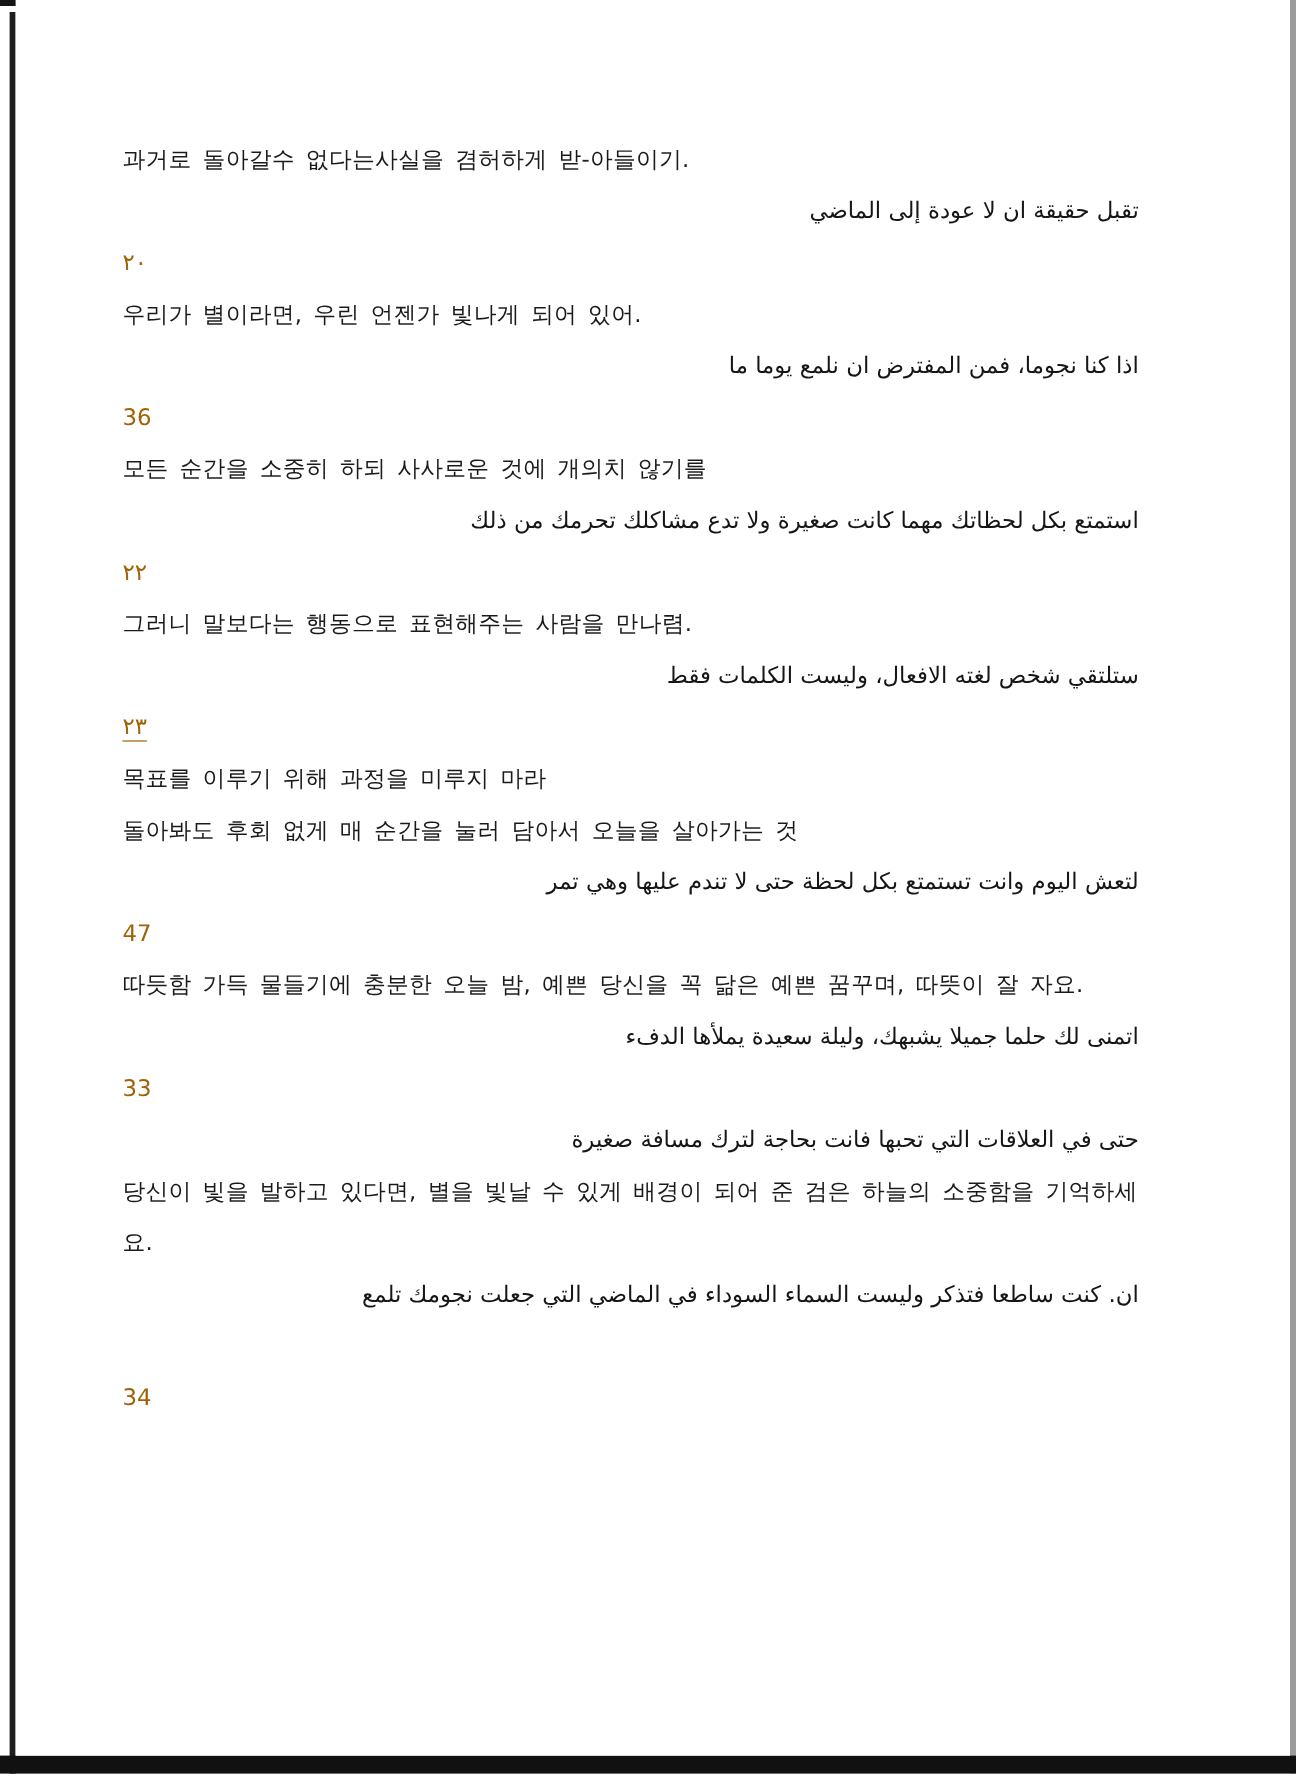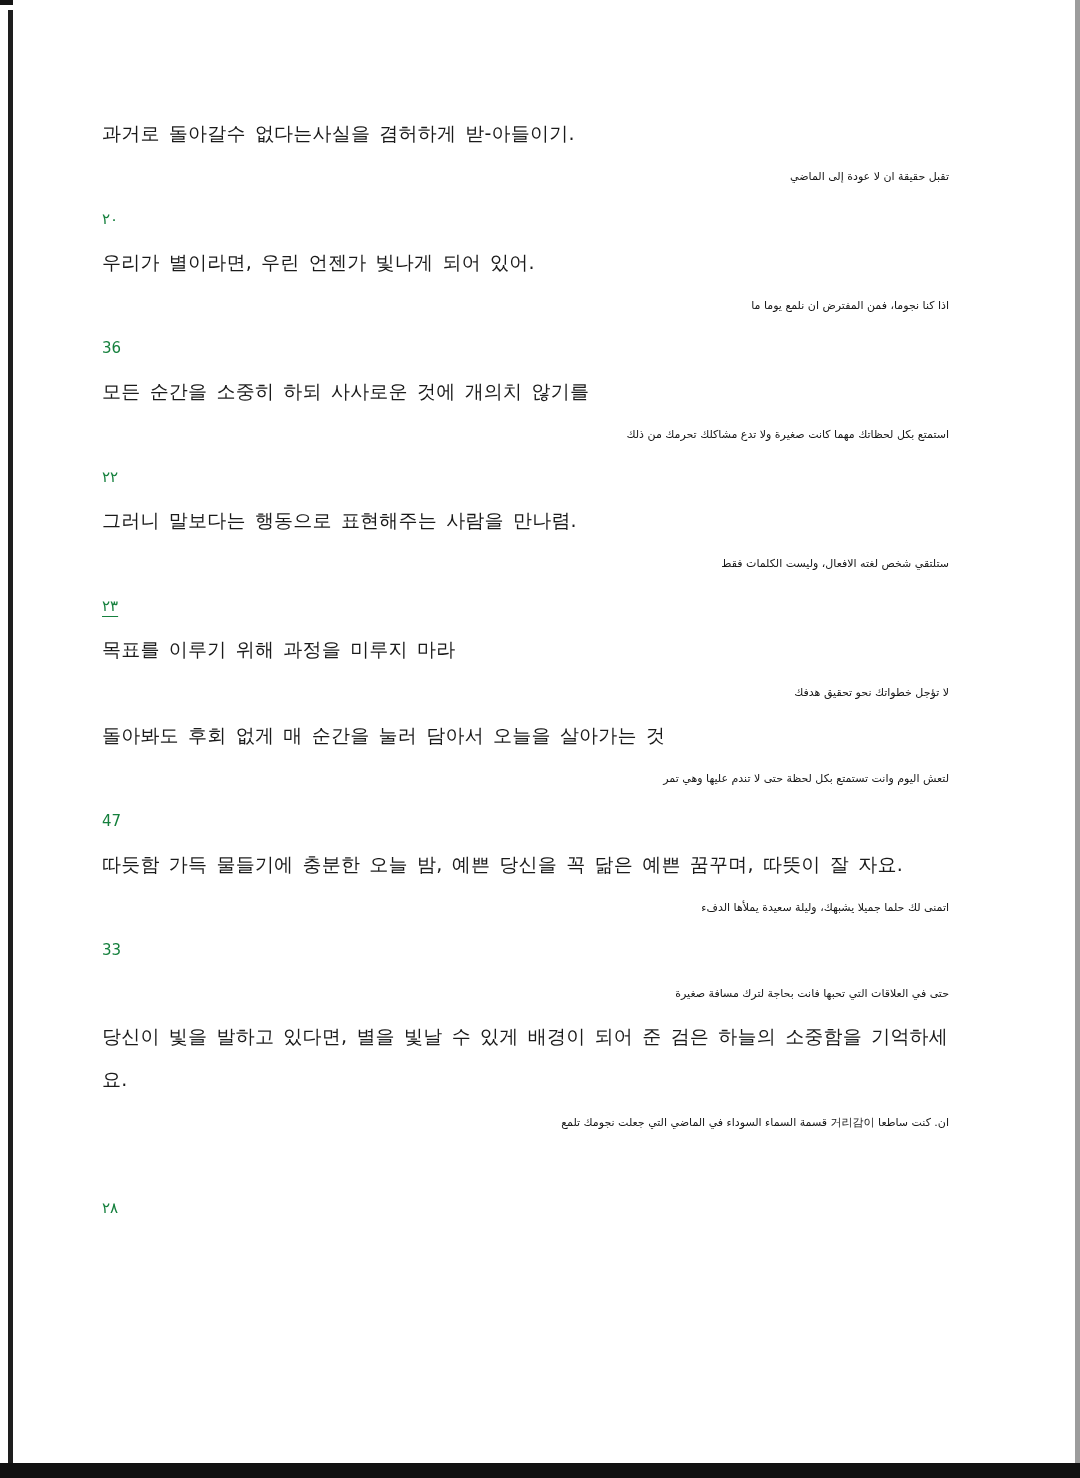--- a/index.html
+++ b/index.html
@@ -44,30 +44,30 @@
     line-height: 43px;
   }
   .ko {
     font-size: 19px;
     text-align: left;
     word-spacing: 3px;
     letter-spacing: 0.2px;
     color: #1a1a1a;
   }
   .ar {
-    font-size: 11px;
+    font-size: 19px;
     text-align: right;
     direction: rtl;
     unicode-bidi: embed;
     color: #161616;
   }
   .num {
-    font-size: 15px;
+    font-size: 19px;
     text-align: left;
-    color: #15803d;
+    color: #a16207;
   }
   .num.underlined {
     text-decoration: underline;
     text-underline-offset: 5px;
   }
   .num.gap-top {
     margin-top: 43px;
   }
 </style>
 </head>
@@ -90,29 +90,28 @@
 
   <p class="ko">모든 순간을 소중히 하되 사사로운 것에 개의치 않기를</p>
   <p class="ar">استمتع بكل لحظاتك مهما كانت صغيرة ولا تدع مشاكلك تحرمك من ذلك</p>
   <p class="num">٢٢</p>
 
   <p class="ko">그러니 말보다는 행동으로 표현해주는 사람을 만나렴.</p>
   <p class="ar">ستلتقي شخص لغته الافعال، وليست الكلمات فقط</p>
   <p class="num underlined">٢٣</p>
 
   <p class="ko">목표를 이루기 위해 과정을 미루지 마라</p>
-  <p class="ar">لا تؤجل خطواتك نحو تحقيق هدفك</p>
 
   <p class="ko">돌아봐도 후회 없게 매 순간을 눌러 담아서 오늘을 살아가는 것</p>
   <p class="ar">لتعش اليوم وانت تستمتع بكل لحظة حتى لا تندم عليها وهي تمر</p>
   <p class="num">47</p>
 
   <p class="ko">따듯함 가득 물들기에 충분한 오늘 밤, 예쁜 당신을 꼭 닮은 예쁜 꿈꾸며, 따뜻이 잘 자요.</p>
   <p class="ar">اتمنى لك حلما جميلا يشبهك، وليلة سعيدة يملأها الدفء</p>
   <p class="num">33</p>
 
   <p class="ar">حتى في العلاقات التي تحبها فانت بحاجة لترك مسافة صغيرة</p>
 
   <p class="ko">당신이 빛을 발하고 있다면, 별을 빛날 수 있게 배경이 되어 준 검은 하늘의 소중함을 기억하세요.</p>
-  <p class="ar">ان. كنت ساطعا 거리감이 قسمة السماء السوداء في الماضي التي جعلت نجومك تلمع</p>
-  <p class="num gap-top">٢٨</p>
+  <p class="ar">ان. كنت ساطعا فتذكر وليست السماء السوداء في الماضي التي جعلت نجومك تلمع</p>
+  <p class="num gap-top">34</p>
 
 </div>
 
 </body></html>

